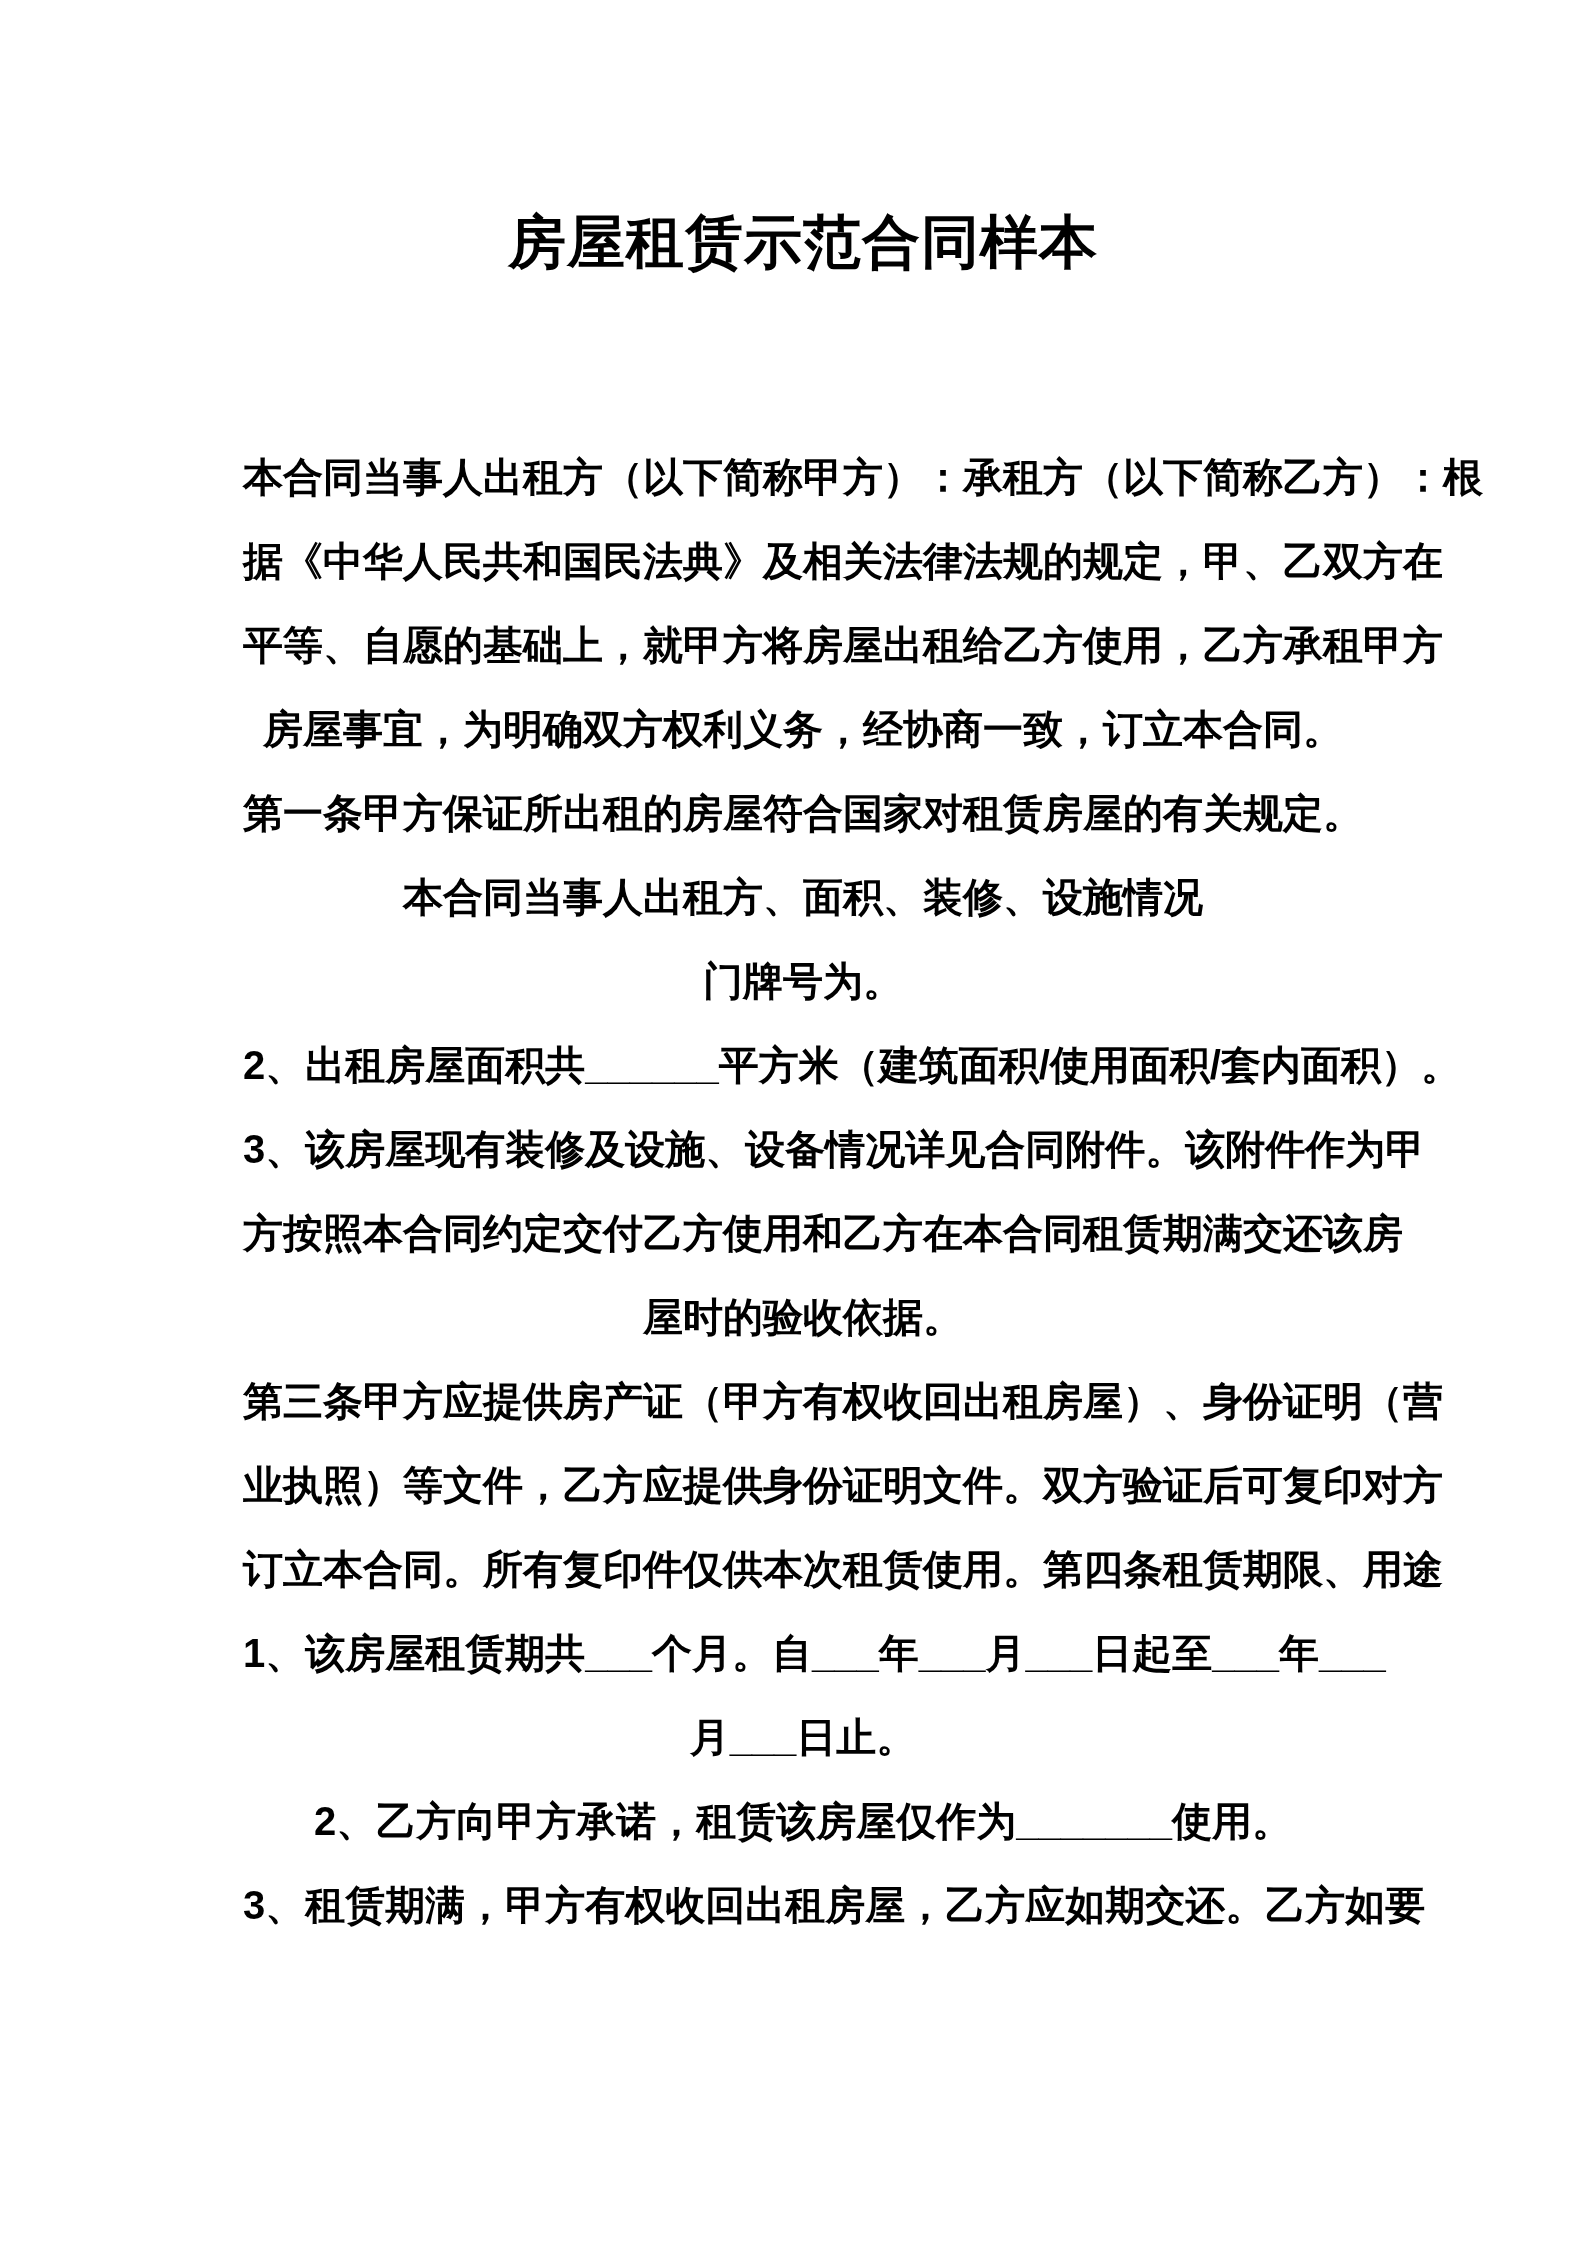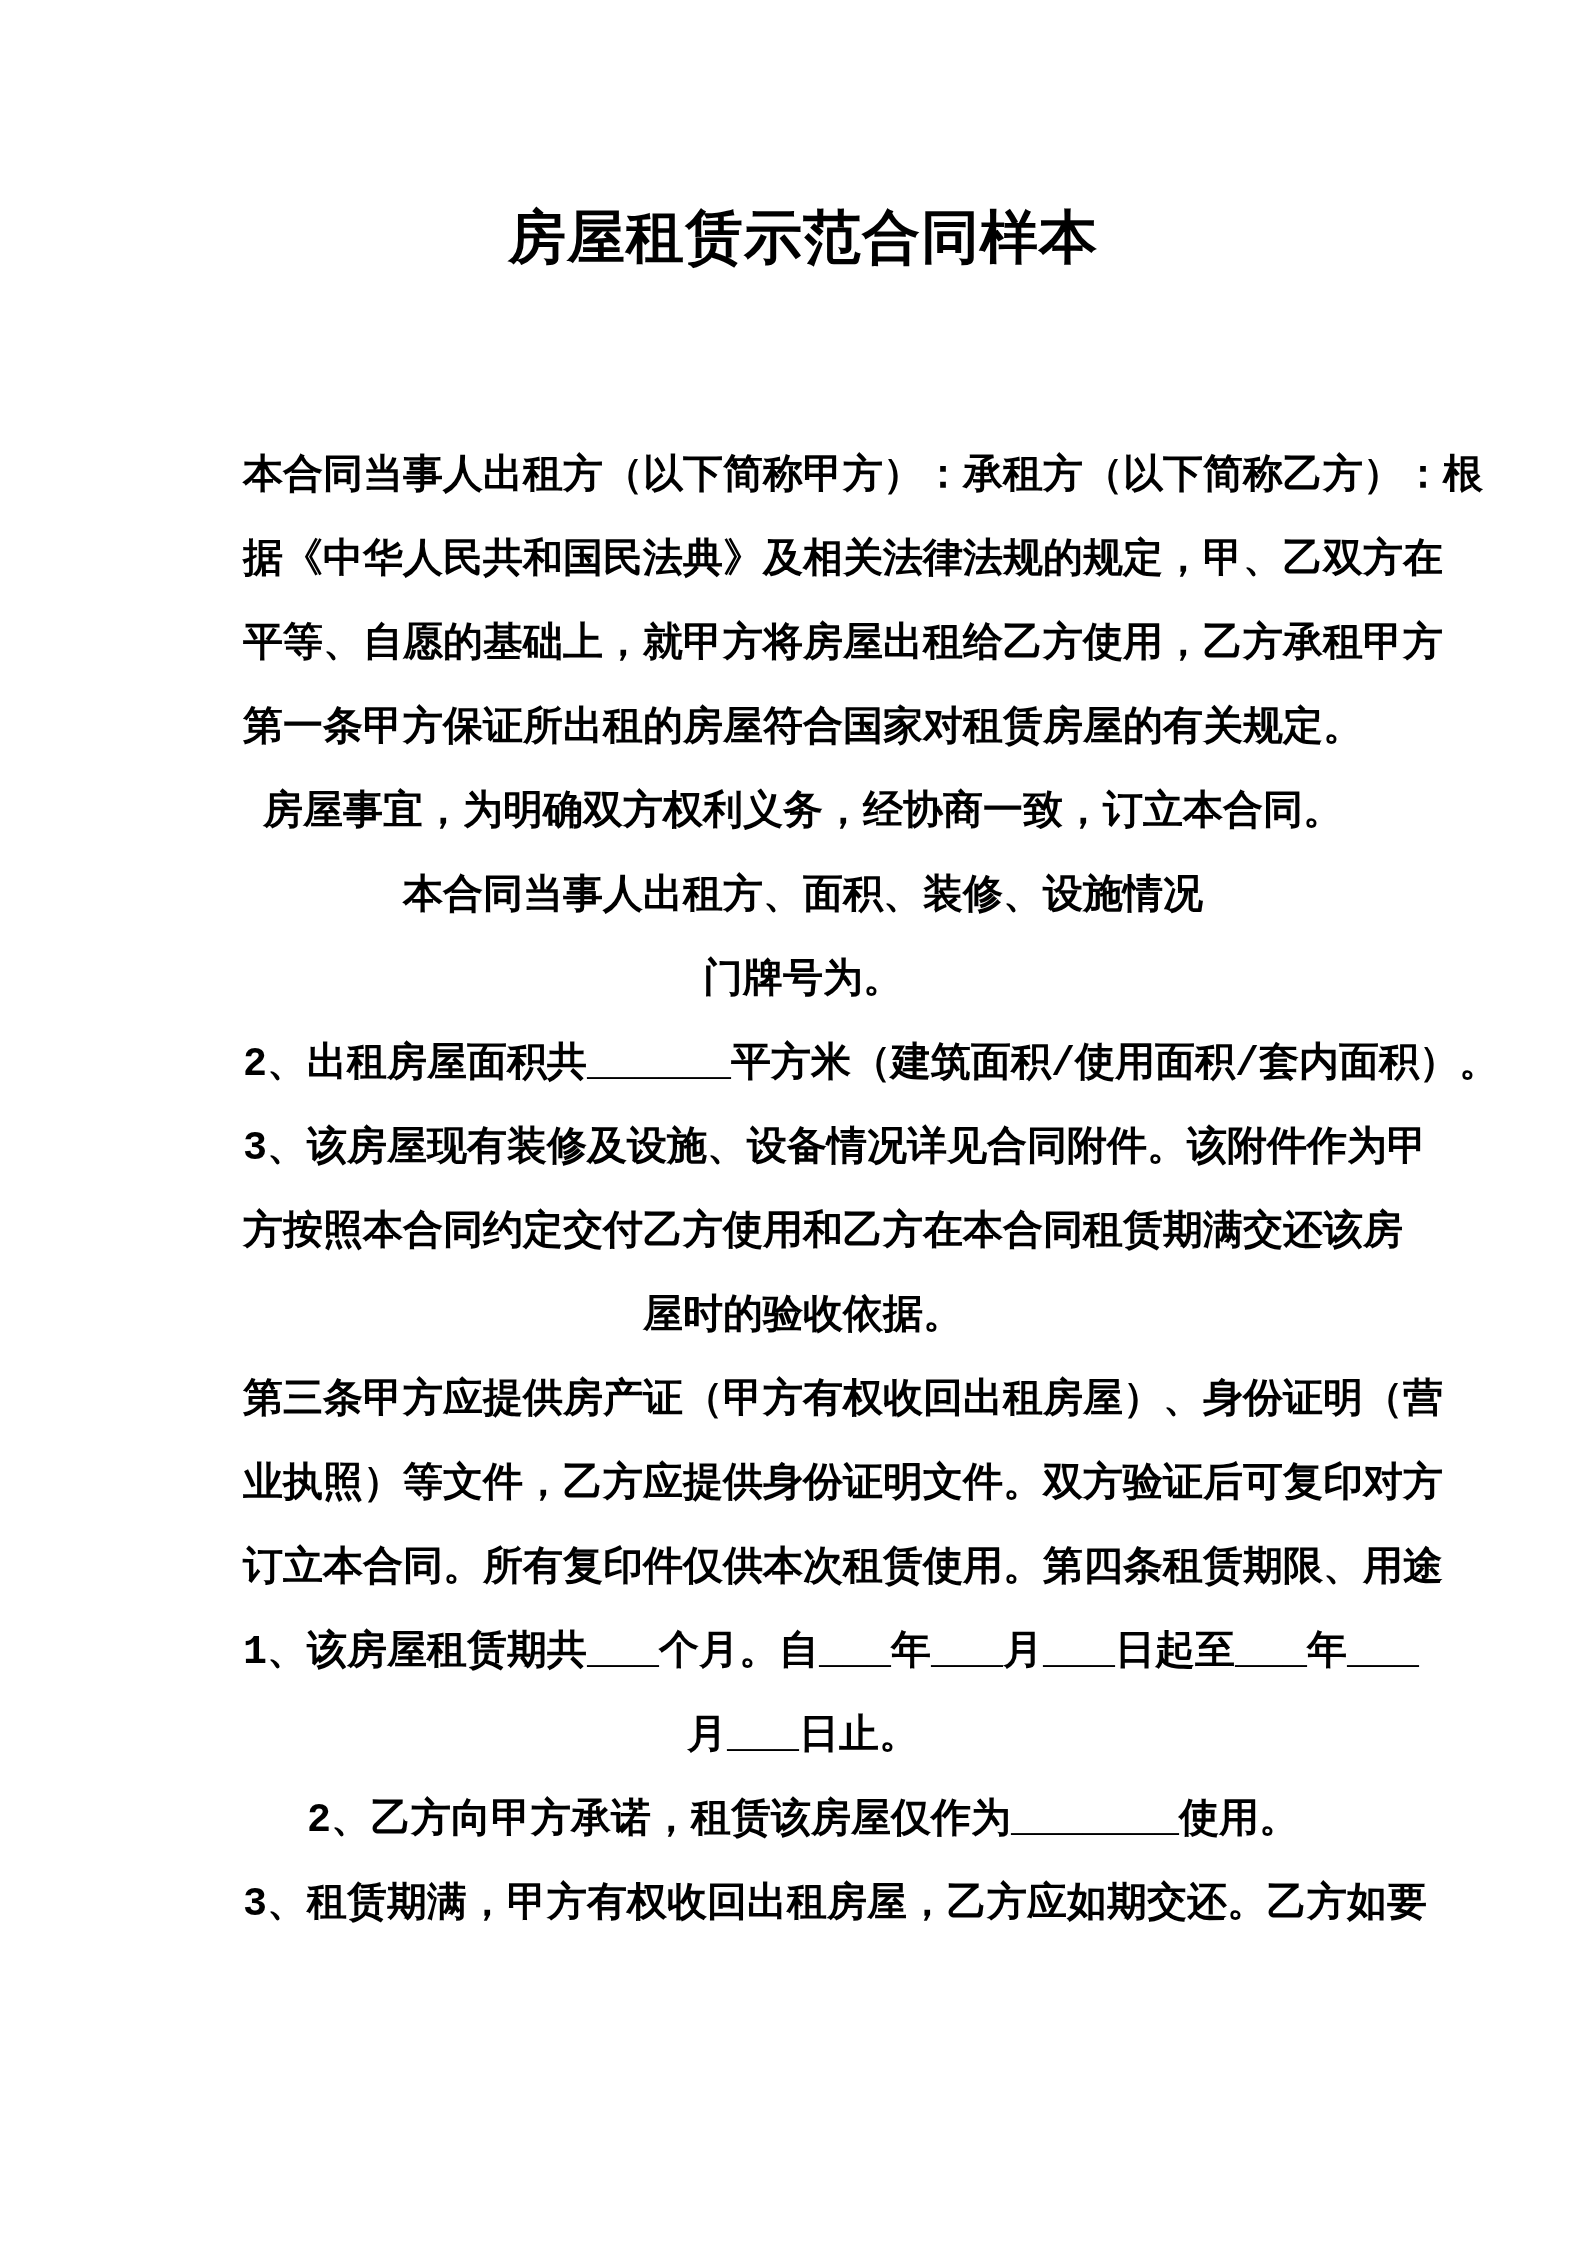--- a/index.html
+++ b/index.html
@@ -6,21 +6,21 @@
     margin: 0;
     padding: 0;
     background: #ffffff;
   }
   .page {
     position: relative;
     width: 1586px;
     height: 2244px;
     background: #ffffff;
     overflow: hidden;
-    font-family: Liberation Mono, monospace;
+    font-family: Liberation Sans, sans-serif;
     color: #000000;
   }
   .content {
     position: absolute;
     left: 243px;
     top: 0;
     width: 1120px;
   }
   .doc-title {
     margin: 213px 0 0 0;
@@ -46,22 +46,22 @@
 </head>
 <body>
 
 <div class="page">
   <div class="content">
     <h1 class="doc-title">房屋租赁示范合同样本</h1>
     <div class="doc-body">
         <div class="line">本合同当事人出租方（以下简称甲方）：承租方（以下简称乙方）：根</div>
         <div class="line">据《中华人民共和国民法典》及相关法律法规的规定，甲、乙双方在</div>
         <div class="line">平等、自愿的基础上，就甲方将房屋出租给乙方使用，乙方承租甲方</div>
+        <div class="line">房屋事宜，为明确双方权利义务，经协商一致，订立本合同。</div>
         <div class="line">第一条甲方保证所出租的房屋符合国家对租赁房屋的有关规定。</div>
-        <div class="line">房屋事宜，为明确双方权利义务，经协商一致，订立本合同。</div>
         <div class="line">本合同当事人出租方、面积、装修、设施情况</div>
         <div class="line">门牌号为。</div>
         <div class="line">2、出租房屋面积共______平方米（建筑面积/使用面积/套内面积）。</div>
         <div class="line">3、该房屋现有装修及设施、设备情况详见合同附件。该附件作为甲</div>
         <div class="line">方按照本合同约定交付乙方使用和乙方在本合同租赁期满交还该房</div>
         <div class="line">屋时的验收依据。</div>
         <div class="line">第三条甲方应提供房产证（甲方有权收回出租房屋）、身份证明（营</div>
         <div class="line">业执照）等文件，乙方应提供身份证明文件。双方验证后可复印对方</div>
         <div class="line">订立本合同。所有复印件仅供本次租赁使用。第四条租赁期限、用途</div>
         <div class="line">1、该房屋租赁期共___个月。自___年___月___日起至___年___</div>

